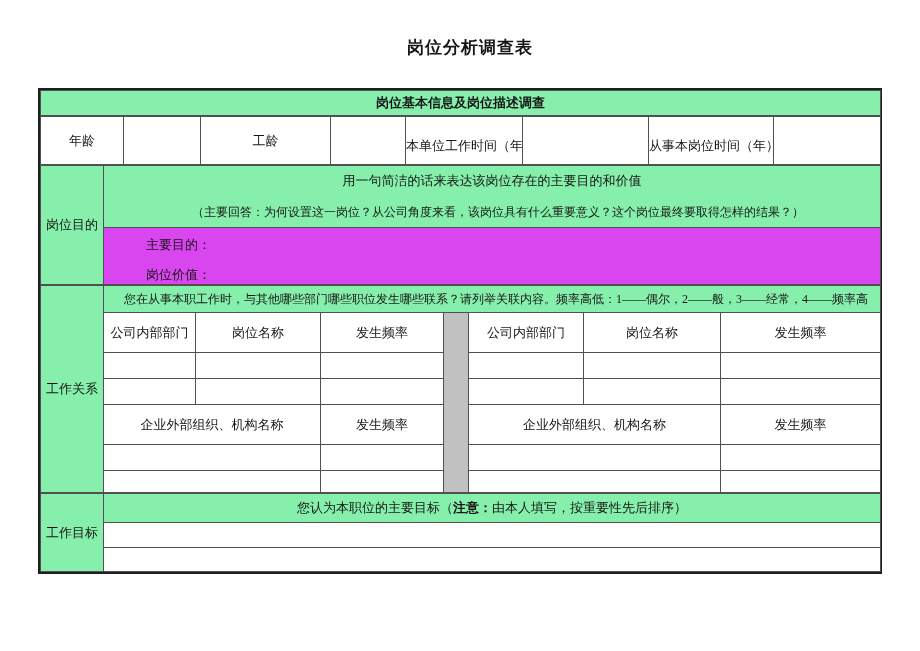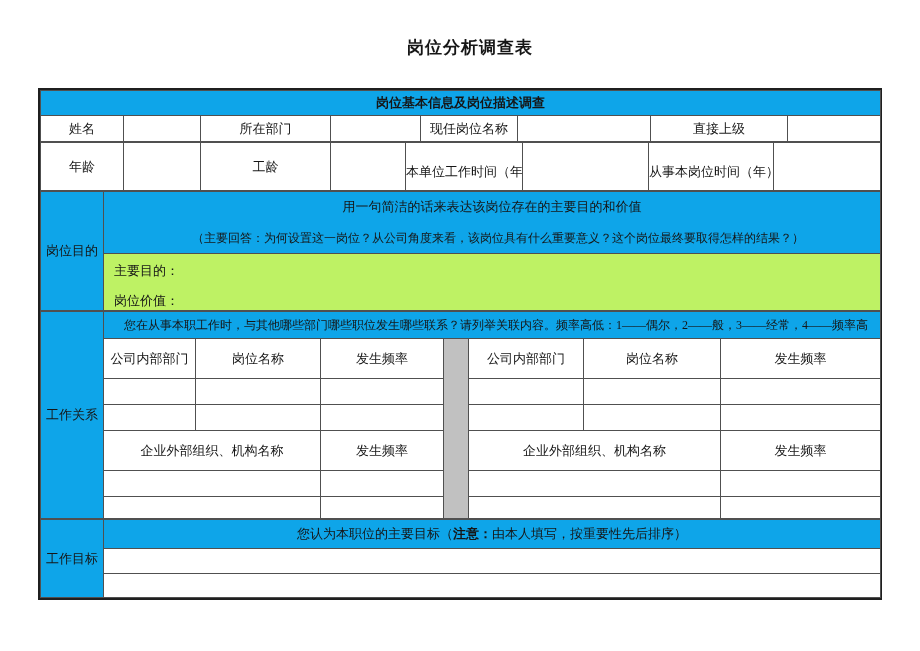--- a/index.html
+++ b/index.html
@@ -14,33 +14,33 @@
   .tbl-wrap {
     width:844px; box-sizing:border-box;
     margin:30px 0 0 38px;
     border:2px solid #1f1f1f;
   }
   table { border-collapse:collapse; table-layout:fixed; width:100%; }
   td {
     border:1px solid #505050; padding:0; font-size:13px;
     overflow:hidden; vertical-align:middle;
   }
-  .g  { background:#0ea5e9; }
+  .g  { background:#86efac; }
   .c  { text-align:center; }
   .b  { font-weight:bold; }
   .hdrow   { height:25px; }
   .h26 { height:26px; } .h27 { height:27px; } .h48 { height:48px; }
   .h62 { height:62px; } .h52 { height:52px; } .h28 { height:40px; }
   .h25 { height:25px; } .h24 { height:24px; } .h22 { height:22px; }
   .h29 { height:29px; }
   .topcell { vertical-align:top; padding-top:20px; font-size:13px; white-space:nowrap; }
   .inst { text-align:left; padding:0 4px 0 20px; font-size:12px; }
   .pline1 { text-align:center; font-size:13px; margin:0 0 14px 0; }
   .pline2 { text-align:center; font-size:12px; padding-left:12px; }
-  .pfields { vertical-align:top; background:#bef264; }
+  .pfields { vertical-align:top; background:#d946ef;padding-left:32px; }
   .fieldline1 { text-align:left; padding:8px 0 0 10px; font-size:13px; }
   .fieldline2 { text-align:left; padding:12px 0 0 10px; font-size:13px; }
   .sep { background:#c1c1c1; }
   .banner { font-size:13px; }
 </style>
 </head>
 <body>
 
 <div class="sheet">
 
@@ -56,30 +56,20 @@
           <col style="width:90px">
         <col style="width:97px">
           <col style="width:133px">
           <col style="width:137px">
           <col style="width:93px">
       </colgroup>
       <tbody>
           <tr class="hdrow">
         <td colspan="8" class="g c b">岗位基本信息及岗位描述调查</td>
       </tr>
-      <tr class="h26">
-        <td class="c">姓名</td>
-        <td></td>
-        <td class="c">所在部门</td>
-        <td></td>
-        <td class="c">现任岗位名称</td>
-        <td></td>
-        <td class="c">直接上级</td>
-        <td></td>
-      </tr>
     </tbody>
       </table>
 
     <table>
       <colgroup>
         <col style="width:83px">
           <col style="width:77px">
           <col style="width:130px">
           <col style="width:75px">
         <col style="width:117px">

